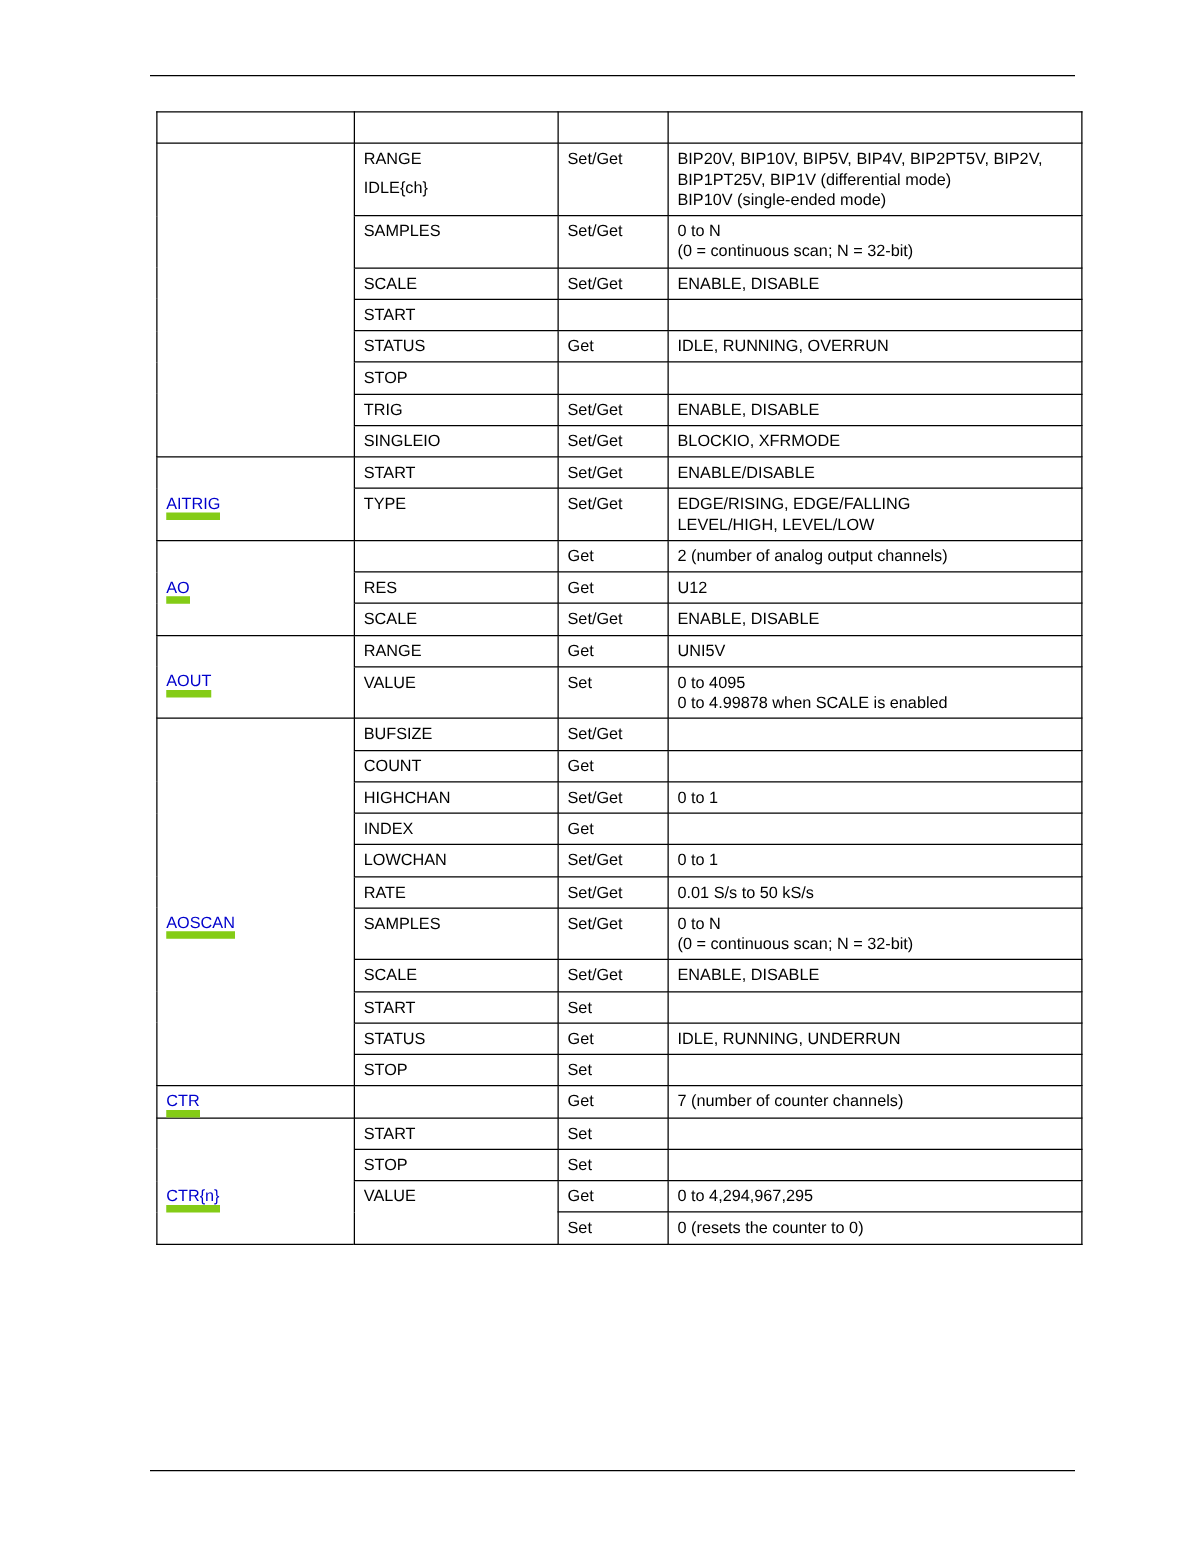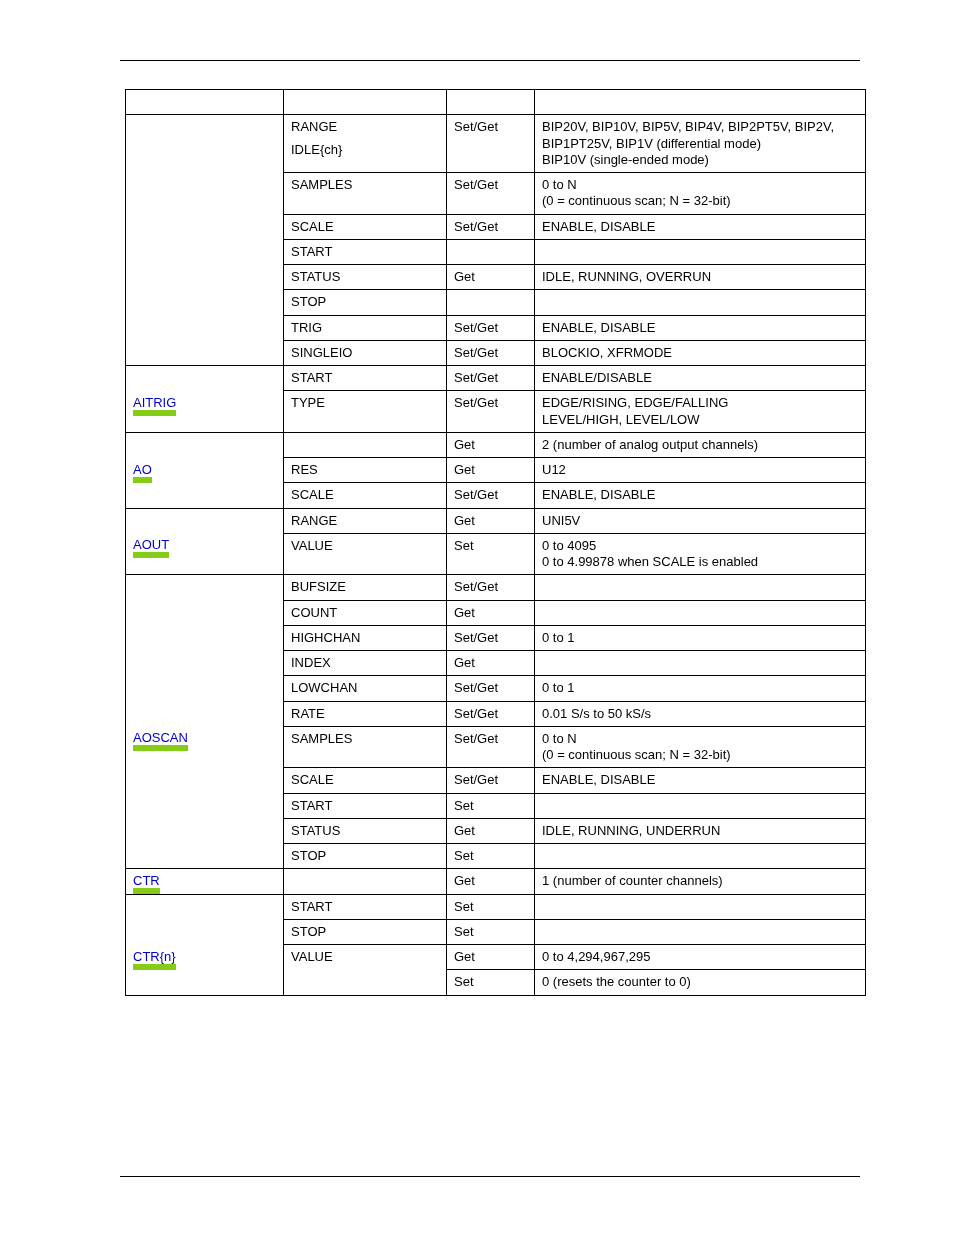--- a/index.html
+++ b/index.html
@@ -259,21 +259,21 @@
       <td class="no-top"></td>
       <td>STOP</td>
       <td>Set</td>
       <td></td>
     </tr>
 
     <tr>
       <td><span class="link">CTR</span></td>
       <td></td>
       <td>Get</td>
-      <td>1 (number of counter channels)</td>
+      <td>7 (number of counter channels)</td>
     </tr>
 
     <tr>
       <td class="no-bottom"></td>
       <td>START</td>
       <td>Set</td>
       <td></td>
     </tr>
     <tr>
       <td class="no-bottom no-top"></td>

